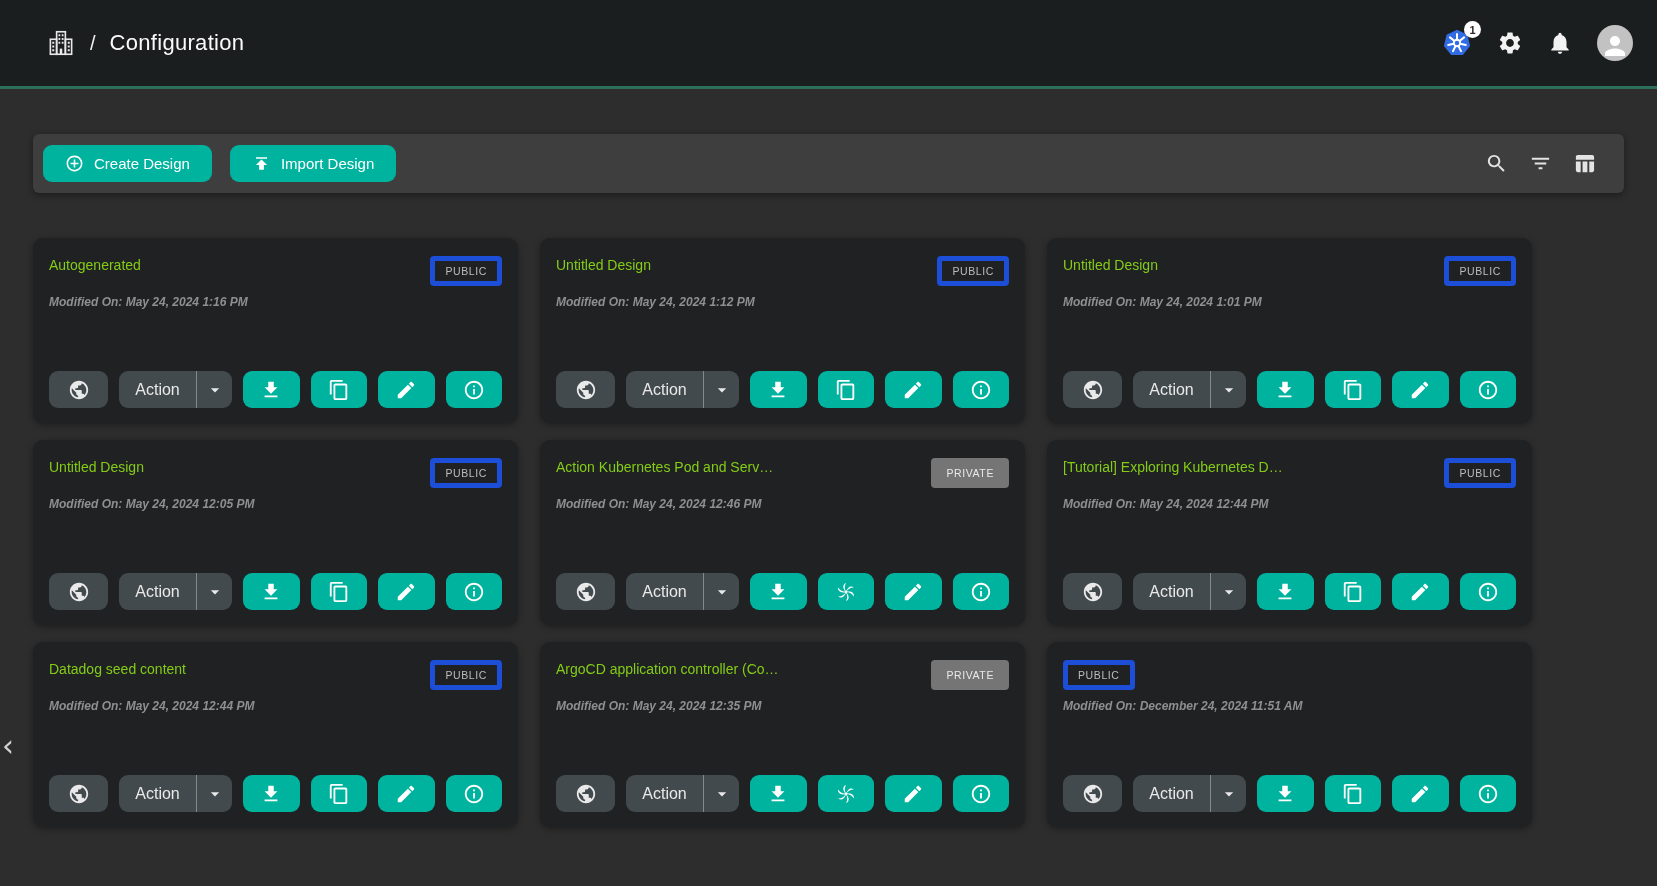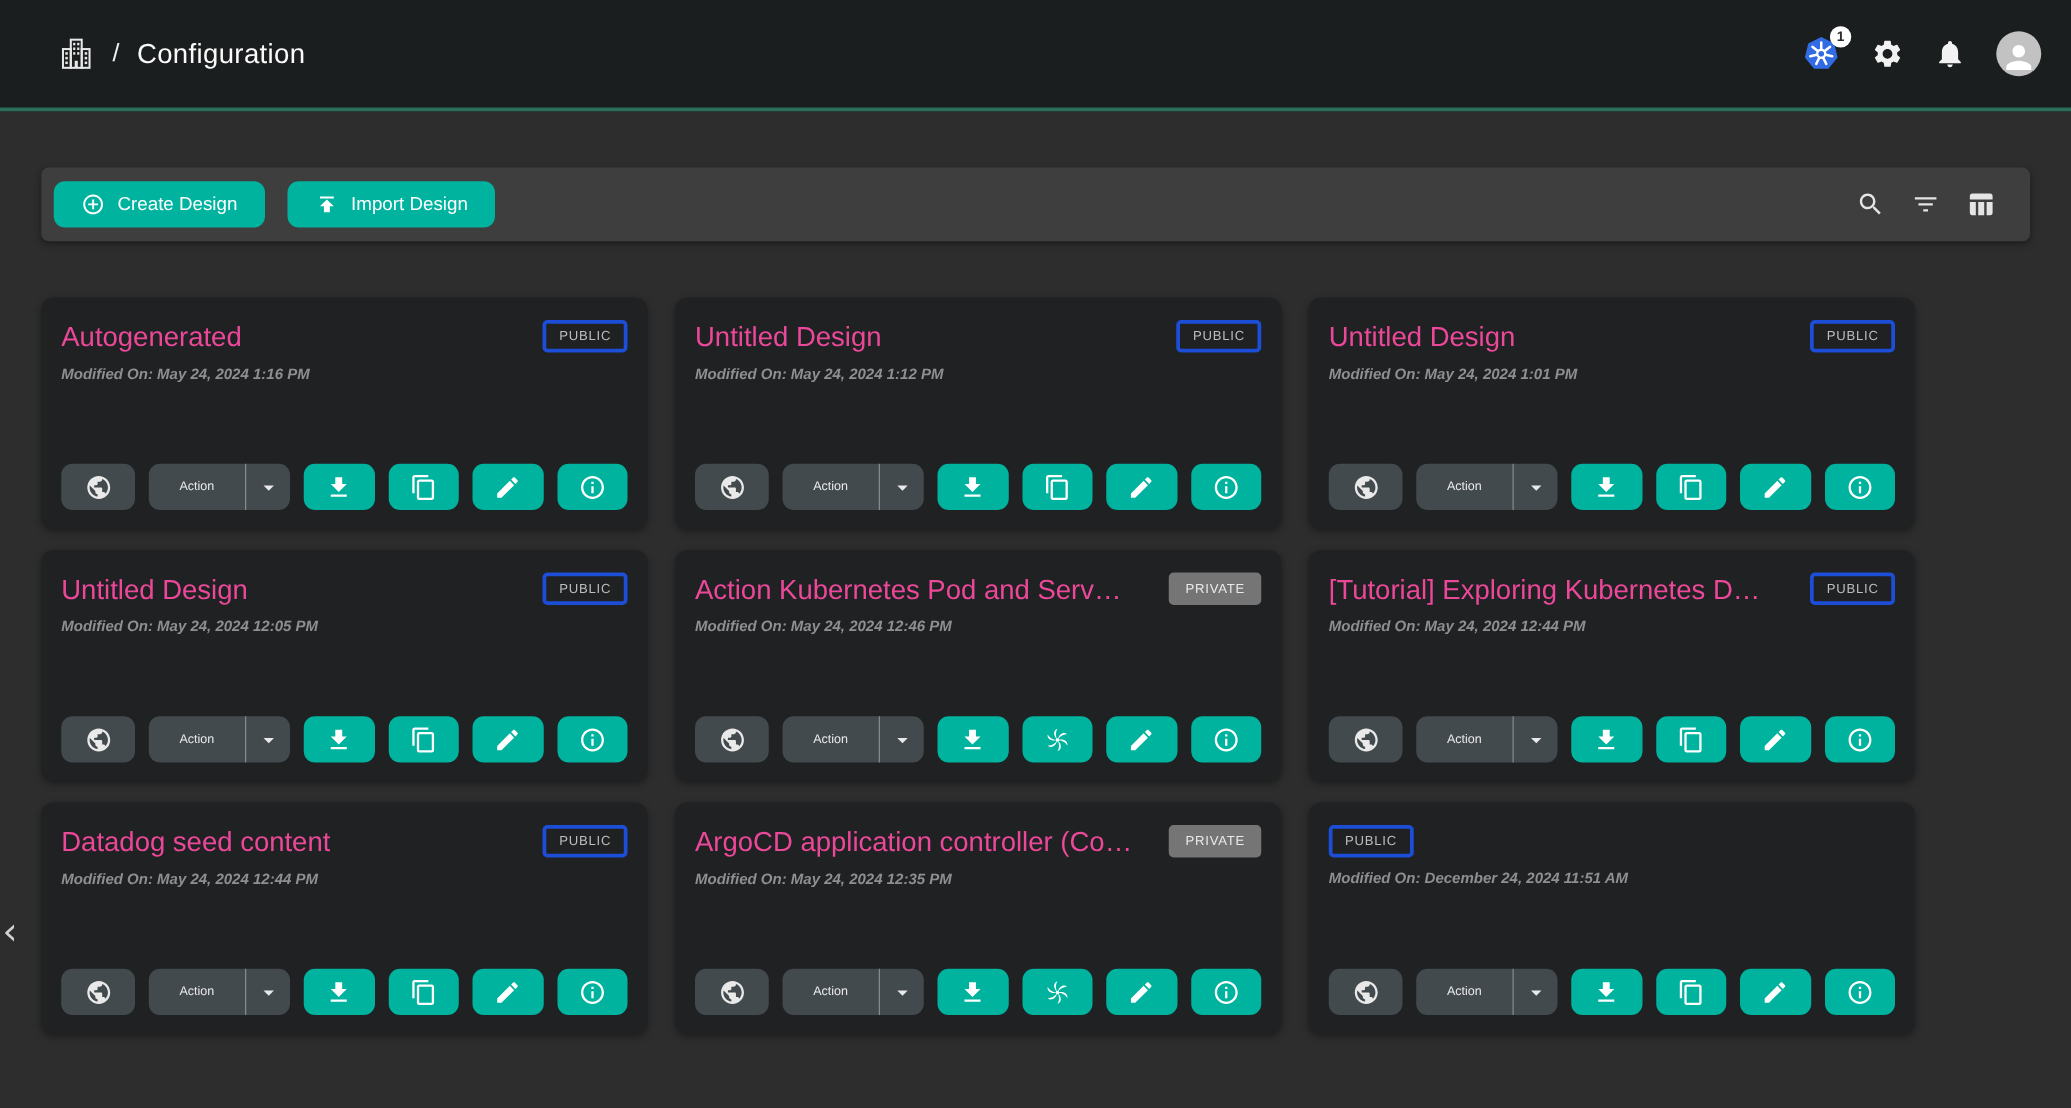--- a/index.html
+++ b/index.html
@@ -85,29 +85,29 @@
     background: #1f2123;
     border-radius: 10px;
     height: 185px;
     padding: 16px 16px 15px 16px;
     box-shadow: 0 2px 6px rgba(0,0,0,.35);
     display: flex; flex-direction: column;
     cursor: pointer;
   }
   .card-head { display: flex; align-items: flex-start; justify-content: space-between; gap: 10px; }
   .card-title {
-    font-size: 22px; font-weight: 500; color: #ec4899;
+    font-size: 14px; font-weight: 500; color: #84cc16;
     white-space: nowrap; overflow: hidden; text-overflow: ellipsis;
     padding-top: 3px;
   }
   .badge {
     flex: 0 0 auto;
     font-size: 10.5px; letter-spacing: .6px; font-weight: 400;
     padding: 4px 10px; border-radius: 4px; margin-top: 2px;
-    border: 3px solid #1d4ed8; color: #bdbdbd; background: transparent;
+    border: 5px solid #1d4ed8; color: #bdbdbd; background: transparent;
   }
   .badge.private { background: #757575; border-color: #757575; color: #e9e9e9; }
   .card-modified {
     margin-top: 9px;
     font-size: 12px; font-style: italic; font-weight: 700; color: #8f8f8f;
   }
   .card-actions { margin-top: auto; display: flex; gap: 11px; }
   .abtn {
     height: 37px; border-radius: 9px; border: none; cursor: pointer;
     display: flex; align-items: center; justify-content: center;
@@ -118,21 +118,21 @@
   .abtn.dark { background: #434a4e; color: #e9e9e9; }
   .abtn.teal { background: #00B39F; flex: 1 1 0; }
   .globe-btn { width: 59px; flex: 0 0 59px; }
   .split {
     width: 113px; flex: 0 0 113px;
     background: #434a4e; border-radius: 9px; cursor: pointer;
     display: flex; align-items: stretch; color: #e9e9e9;
   }
   .split-label {
     flex: 1; display: flex; align-items: center; justify-content: center;
-    font-size: 10px;
+    font-size: 16px;
   }
   .split-caret {
     flex: 0 0 36px; display: flex; align-items: center; justify-content: center;
     border-left: 1px solid rgba(255,255,255,.35);
   }
   .split-caret .ic { width: 20px; height: 20px; }
   .split-caret .ic svg { width: 100%; height: 100%; }
 
   
   .collapse-chevron {

